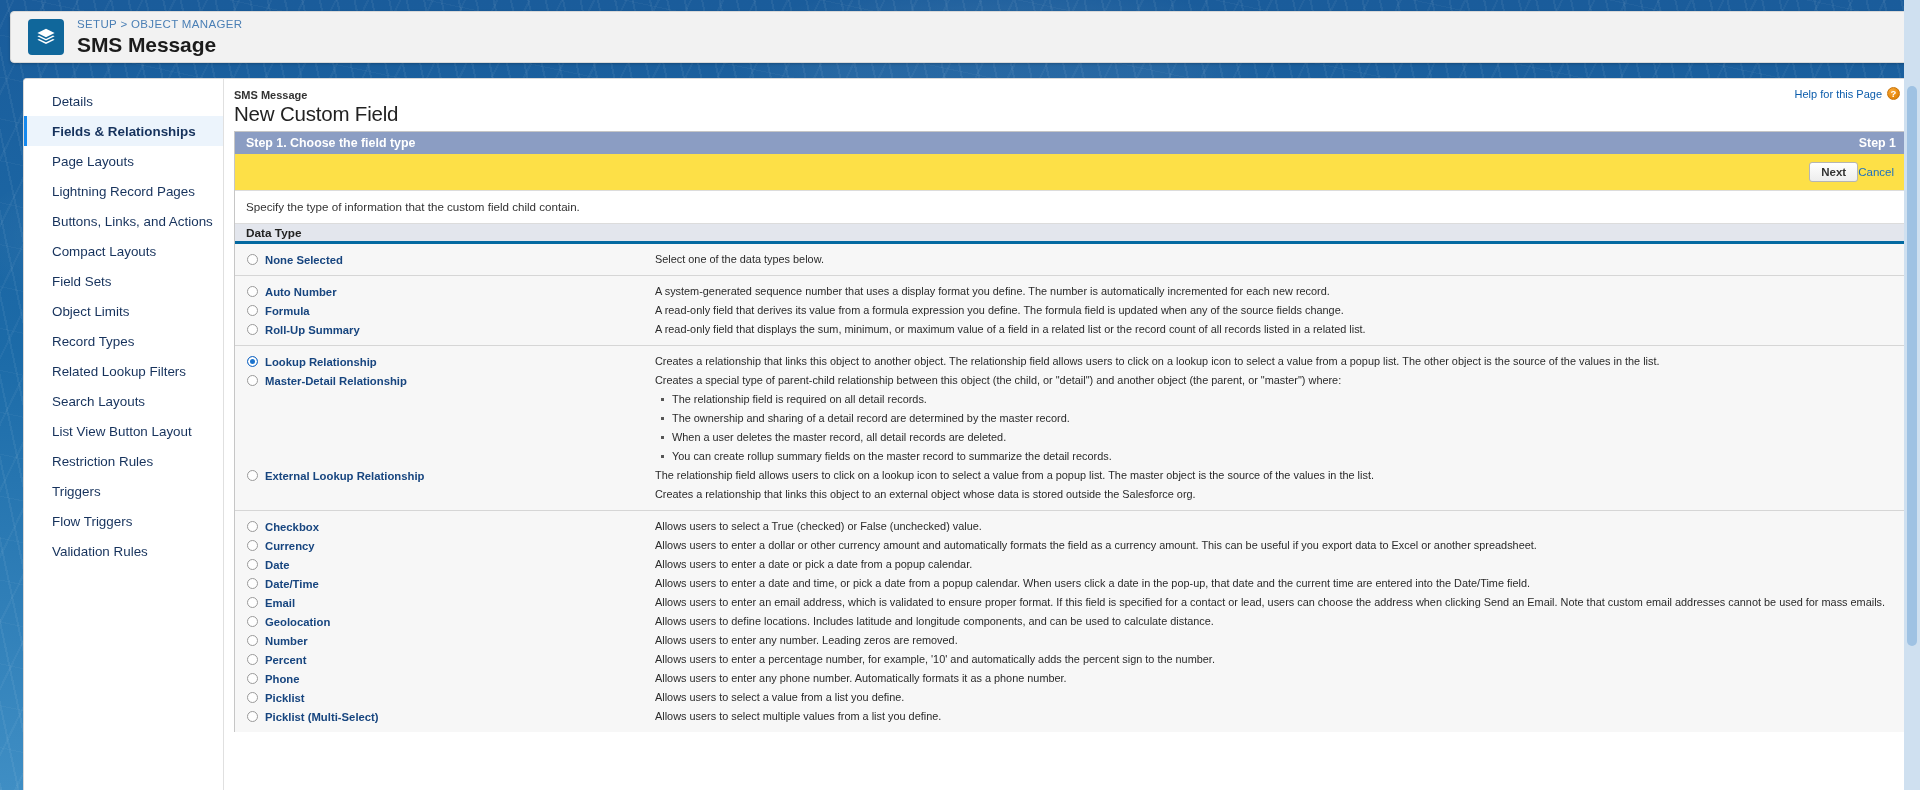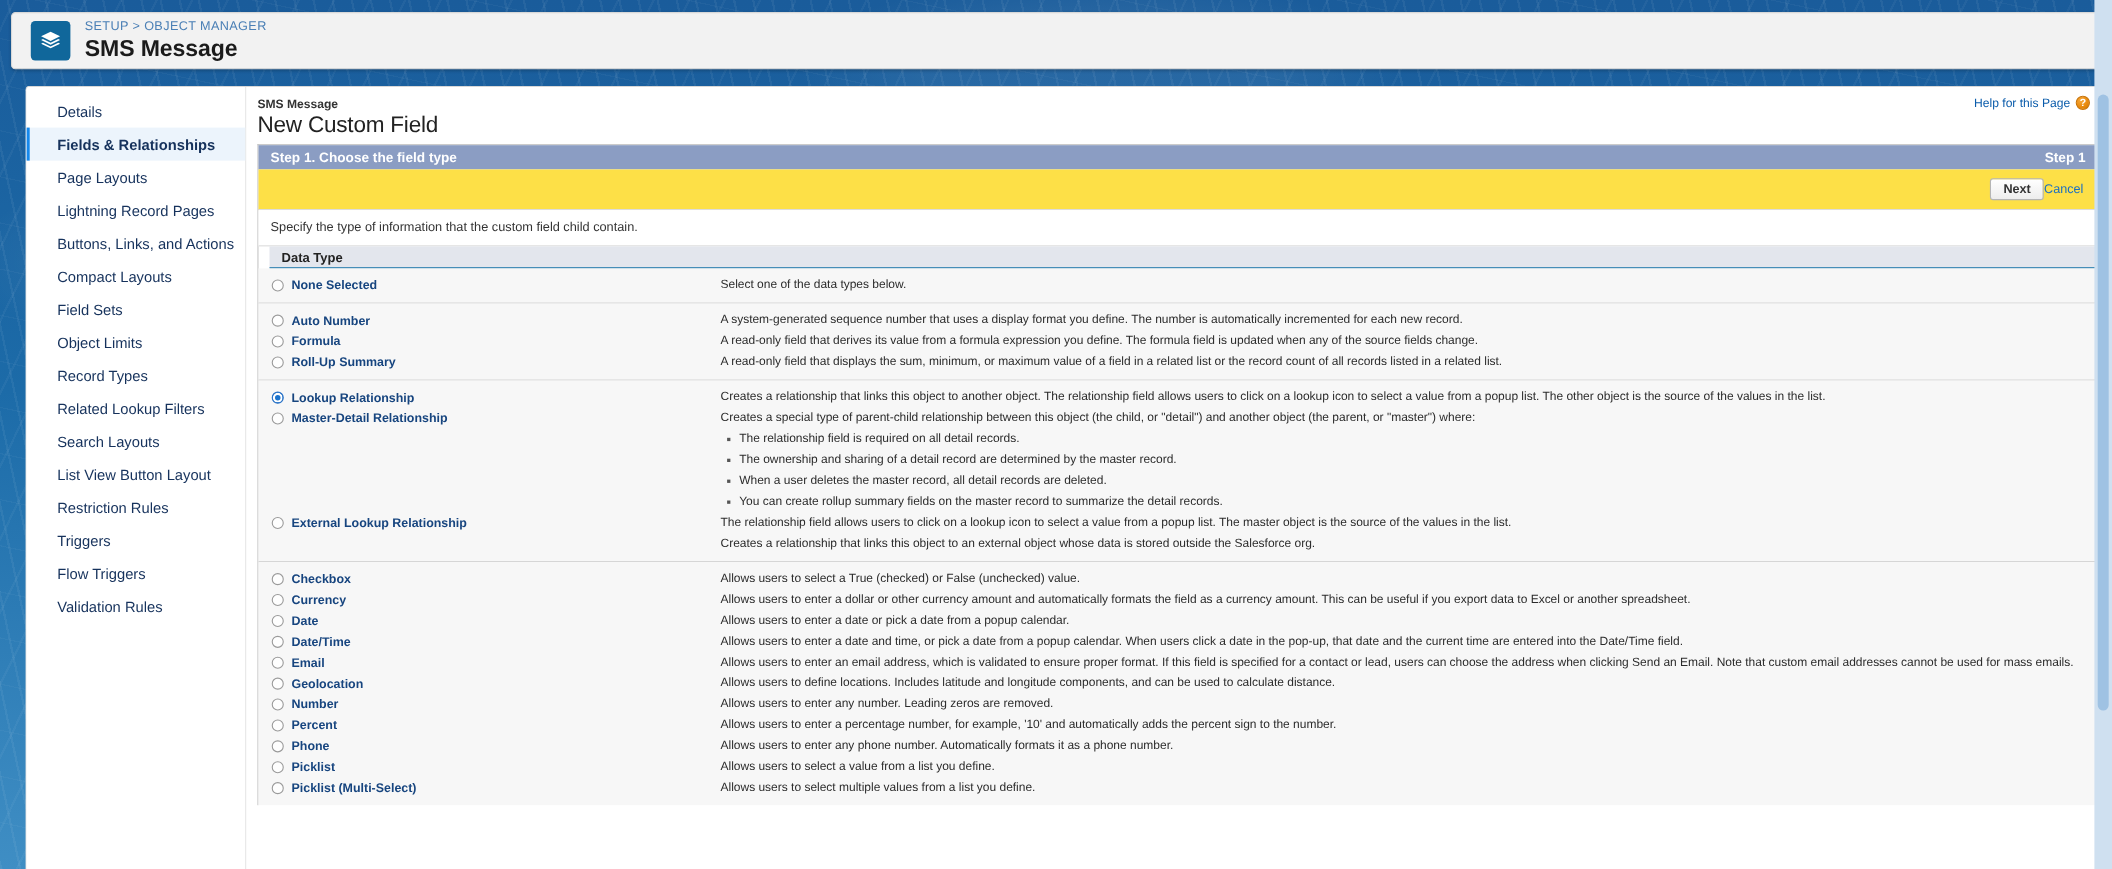--- a/index.html
+++ b/index.html
@@ -192,28 +192,27 @@
     background: #ffffff;
     padding: 9px 11px 10px 11px;
     font-size: 11.6px;
     color: #333;
     border-bottom: 1px solid #dcdcdc;
   }
 
   
   #datatype-header {
     background: #e3e6ed;
-    border-bottom: 1px solid #0369a1;
+    border-bottom: 3px solid #0369a1;
     height: 20px;
     display: flex; align-items: center;
     padding-left: 11px;
     font-size: 11.8px;
     font-weight: bold;
     color: #222;
-    margin-left: 10px;
   }
   .dt-group {
     background: #f7f7f7;
     border-bottom: 1px solid #d6d6d6;
     display: flex;
   }
   .dt-group:last-child { border-bottom: none; }
   .dt-col-left {
     width: 420px;
     flex: 0 0 420px;

